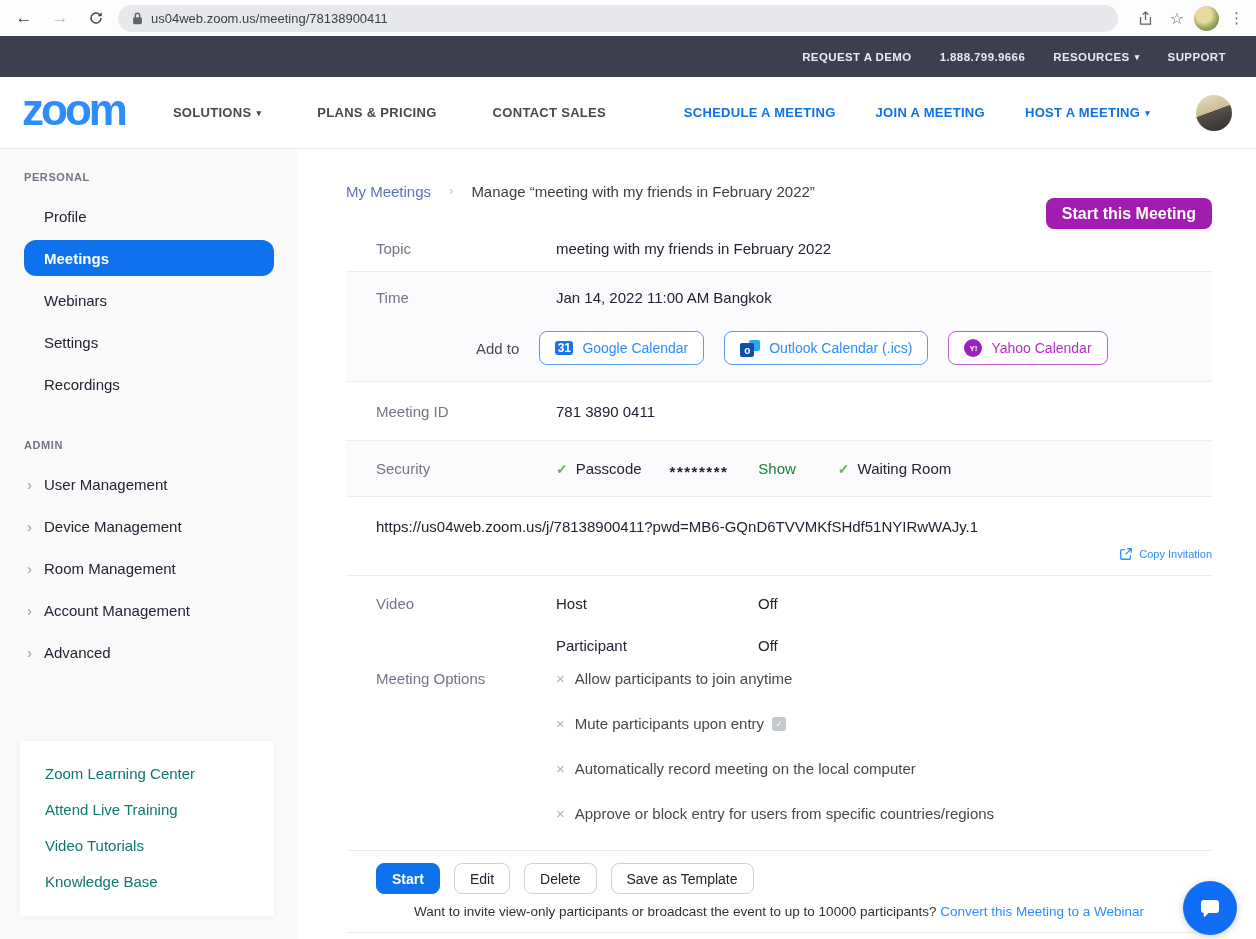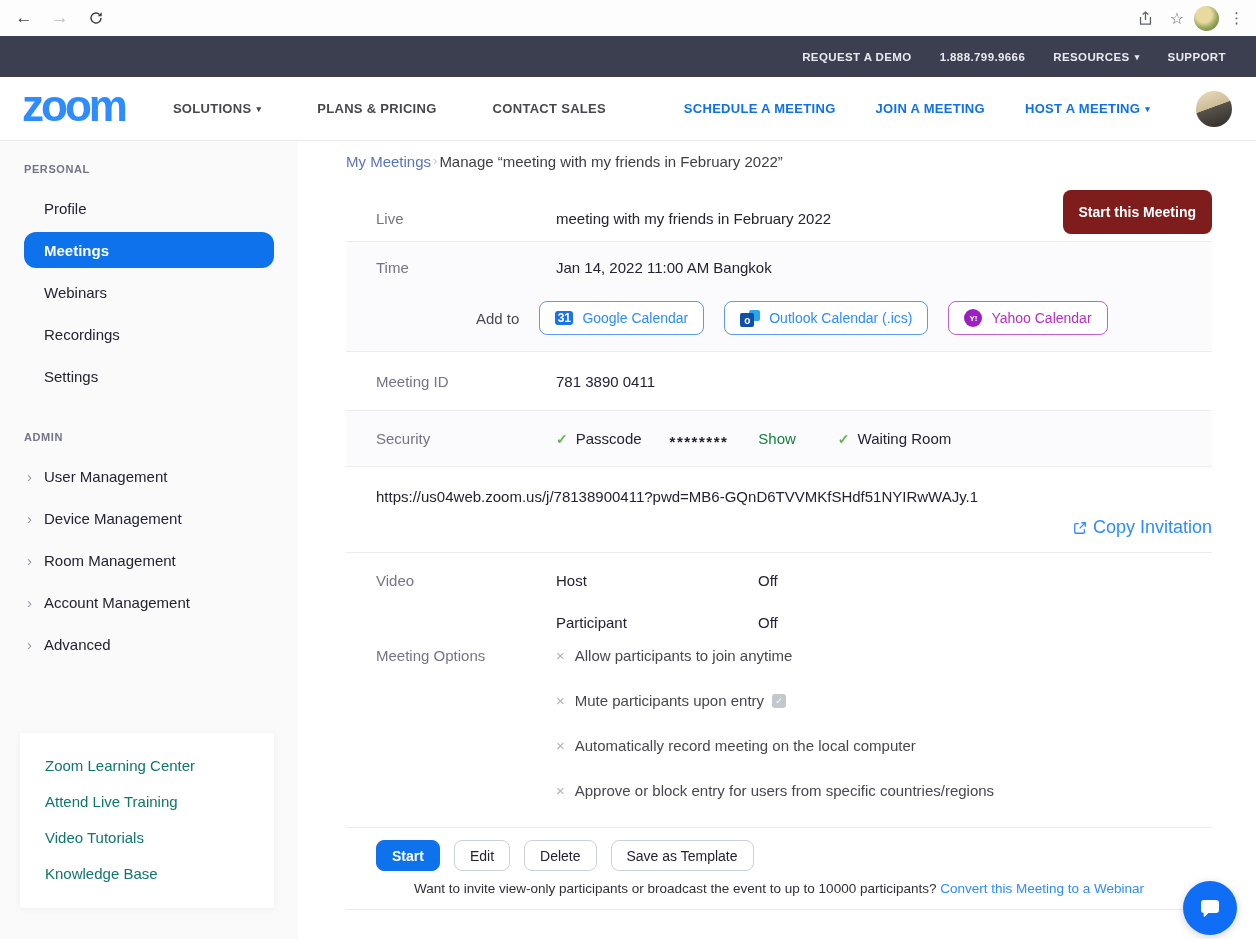--- a/index.html
+++ b/index.html
@@ -17,21 +17,21 @@
   .chrome-avatar { width:25px; height:25px; border-radius:50%; background:radial-gradient(circle at 40% 35%, #e8d9a0 0 35%, #96a85c 60%, #5a6b3a 100%); }
   .star { font-size:16px; color:#5f6368; }
   .kebab { font-size:15px; color:#5f6368; letter-spacing:0; }
 
   
   .topbar { height:41px; background:#3b3f50; display:flex; align-items:center; justify-content:flex-end; gap:28px; padding:0 30px; }
   .topbar-item { color:#e9e9f0; font-size:11.5px; font-weight:700; letter-spacing:.4px; display:flex; align-items:center; gap:5px; cursor:pointer; }
   .caret { font-size:9px; }
 
   
-  .site-header { height:64px; background:#fff; display:flex; align-items:center; padding:0 20px; border-bottom:1px solid #e9e9ec; }
+  .site-header { height:72px; background:#fff; display:flex; align-items:center; padding:0 20px; border-bottom:1px solid #e9e9ec; }
   .logo { color:#2d8cff; font-size:44px; font-weight:800; letter-spacing:-3px; line-height:.9; padding:0 12px 6px 2px; }
   .main-nav { display:flex; gap:56px; margin-left:36px; }
   .main-nav .nav-link { color:#47484f; font-size:13px; font-weight:600; letter-spacing:.3px; display:flex; align-items:center; gap:5px; cursor:pointer; }
   .header-actions { margin-left:auto; display:flex; gap:40px; align-items:center; }
   .header-actions .hdr-link { color:#0e71eb; font-size:13px; font-weight:600; letter-spacing:.3px; display:flex; align-items:center; gap:5px; cursor:pointer; }
   .hdr-avatar { width:36px; height:36px; border-radius:50%; margin-left:6px; margin-right:4px; background:linear-gradient(160deg,#e9ddc2 0%,#cdbd96 45%,#57514a 46%,#2e2b28 100%); position:relative; overflow:hidden; }
 
   
   .body-row { display:flex; height:798px; }
 
@@ -40,25 +40,25 @@
   .side-label { margin:0 0 12px 24px; color:#747487; font-size:11px; font-weight:700; letter-spacing:.6px; }
   .side-label.admin { margin-top:34px; }
   .side-item { height:42px; display:flex; align-items:center; padding-left:44px; font-size:15px; color:#232333; cursor:pointer; }
   .side-item.selected { background:#0e72ed; color:#fff; font-weight:700; border-radius:12px; margin:3px 24px; height:36px; padding-left:20px; }
   .side-item .chev { color:#9199a6; font-size:15px; width:17px; margin-left:-17px; }
   .side-card { position:absolute; left:20px; right:24px; bottom:31px; height:175px; background:#fff; border-radius:2px; box-shadow:0 1px 8px rgba(0,0,0,.05); padding:24px 0 0 25px; display:flex; flex-direction:column; gap:19px; }
   .side-card a { color:#0f766e; font-size:15px; text-decoration:none; cursor:pointer; }
 
   
   .main { flex:1; position:relative; padding:0 44px 0 48px; background:#fff; }
-  .breadcrumb { margin-top:12px; font-size:15px; display:flex; gap:2px; }
+  .breadcrumb { margin-top:34px; font-size:15px; display:flex; gap:18px; }
   .bc-link { color:#5b74b8; cursor:pointer; }
   .bc-sep { color:#c0c3cc; font-size:13px; }
   .bc-current { color:#3d3d47; }
-  .start-btn { position:absolute; top:49px; right:44px; background:#7f1d1d; color:#fff; height:44px; padding:0 16px; border-radius:8px; font-size:14px; font-weight:600; border:none; font-family:inherit; cursor:pointer; }
+  .start-btn { position:absolute; top:49px; right:44px; background:#a21caf; color:#fff; height:31px; padding:0 16px; border-radius:8px; font-size:16px; font-weight:600; border:none; font-family:inherit; cursor:pointer; }
 
   .detail-table { margin-top:24px; }
   .d-row { display:flex; padding:15px 0 14px 30px; border-bottom:1px solid #ececf0; }
   .d-row.noborder { border-bottom:none; }
   .d-row.striped { background:#fbfbfd; }
   .d-label { width:180px; color:#747487; font-size:15px; flex-shrink:0; }
   .d-value { flex:1; color:#232333; font-size:15px; }
 
   .row-topic { padding-top:16px; padding-bottom:14px; }
   .row-time  { padding-top:17px; padding-bottom:16px; }
@@ -78,21 +78,21 @@
   .ol-front { position:absolute; left:0; bottom:0; width:14px; height:14px; background:#0f4fa8; border-radius:2px; color:#fff; font-size:10px; font-weight:700; display:flex; align-items:center; justify-content:center; }
   .y-ico { width:18px; height:18px; border-radius:50%; background:#9b1fc1; color:#fff; font-size:8px; font-weight:700; display:flex; align-items:center; justify-content:center; }
 
   .sec-line { display:flex; align-items:center; }
   .check { color:#62b651; font-weight:700; margin-right:8px; font-size:14px; }
   .mask { margin-left:28px; letter-spacing:1.5px; font-weight:700; position:relative; top:3px; }
   .show-link { margin-left:30px; color:#15803d; cursor:pointer; }
   .sec-gap { margin-left:42px; }
 
   .inv-url { font-size:15px; color:#232333; }
-  .copy-row { display:flex; justify-content:flex-end; align-items:center; gap:6px; margin-top:12px; color:#2d8cff; font-size:18px; cursor:pointer; }
+  .copy-row { display:flex; justify-content:flex-end; align-items:center; gap:6px; margin-top:12px; color:#2d8cff; font-size:11px; cursor:pointer; }
 
   .vid-grid { display:grid; grid-template-columns:202px auto; row-gap:25px; width:340px; }
 
   .opt-item { display:flex; align-items:center; margin-bottom:28px; color:#47474f; }
   .opt-item:last-child { margin-bottom:8px; }
   .cross { color:#b0b0ba; font-size:15px; margin-right:10px; }
   .lockbox { display:inline-flex; width:14px; height:14px; border-radius:3px; background:#c3c7ce; color:#fff; font-size:9px; align-items:center; justify-content:center; margin-left:8px; }
 
   .footer-row { border-top:1px solid #ececf0; padding:12px 0 0 30px; display:flex; gap:14px; margin-top:4px; }
   .btn { height:31px; border-radius:8px; font-size:14px; font-family:inherit; padding:0 15px; cursor:pointer; }
@@ -110,20 +110,27 @@
 
   <div class="browser-bar">
     <span class="nav-ico">←</span>
     <span class="nav-ico disabled">→</span>
     <span class="nav-ico">
       <svg width="16" height="16" viewBox="0 0 24 24">
           <path fill="none" stroke="#3c4043" stroke-width="2.2" d="M19.5 12a7.5 7.5 0 1 1-2.2-5.3"></path>
           <path fill="#3c4043" d="M20.5 3.5v6h-6z"></path>
         </svg>
     </span>
+    <div class="url-capsule">
+      <svg width="11" height="14" viewBox="0 0 12 16">
+          <rect x="1" y="7" width="10" height="8" rx="1.5" fill="#5f6368"></rect>
+          <path d="M3.5 7V5a2.5 2.5 0 0 1 5 0v2" stroke="#5f6368" stroke-width="1.6" fill="none"></path>
+        </svg>
+      <span class="url-text">us04web.zoom.us/meeting/78138900411</span>
+    </div>
     <div class="chrome-right">
       <span class="nav-ico">
         <svg width="17" height="17" viewBox="0 0 24 24">
             <path fill="none" stroke="#5f6368" stroke-width="1.8" d="M5 10v10h14V10M12 14V3M8 6.5L12 3l4 3.5"></path>
           </svg>
       </span>
       <span class="star">☆</span>
       <span class="chrome-avatar"></span>
       <span class="kebab">⋮</span>
     </div>
@@ -181,24 +188,24 @@
       <div class="side-item">
           <span>Profile</span>
         </div>
       <div class="side-item selected">
           <span>Meetings</span>
         </div>
       <div class="side-item">
           <span>Webinars</span>
         </div>
       <div class="side-item">
+          <span>Settings</span>
+        </div>
+      <div class="side-item">
           <span>Recordings</span>
-        </div>
-      <div class="side-item">
-          <span>Settings</span>
         </div>
 
       <div class="side-label admin">ADMIN</div>
       <div class="side-item">
           <span class="chev">›</span>
           <span>User Management</span>
         </div>
       <div class="side-item">
           <span class="chev">›</span>
           <span>Device Management</span>
@@ -228,21 +235,21 @@
       <div class="breadcrumb">
         <span class="bc-link">My Meetings</span>
         <span class="bc-sep">›</span>
         <span class="bc-current">Manage “meeting with my friends in February 2022”</span>
       </div>
       <button class="start-btn">Start this Meeting</button>
 
       <div class="detail-table">
 
         <div class="d-row row-topic">
-          <div class="d-label">Live</div>
+          <div class="d-label">Topic</div>
           <div class="d-value">meeting with my friends in February 2022</div>
         </div>
 
         <div class="d-row row-time striped">
           <div class="d-label">Time</div>
           <div class="d-value">
             <div>Jan 14, 2022 11:00 AM Bangkok</div>
             <div class="addto-row" style="margin-left:-80px;">
               <span class="addto-label">Add to</span>
               <button class="cal-btn">

